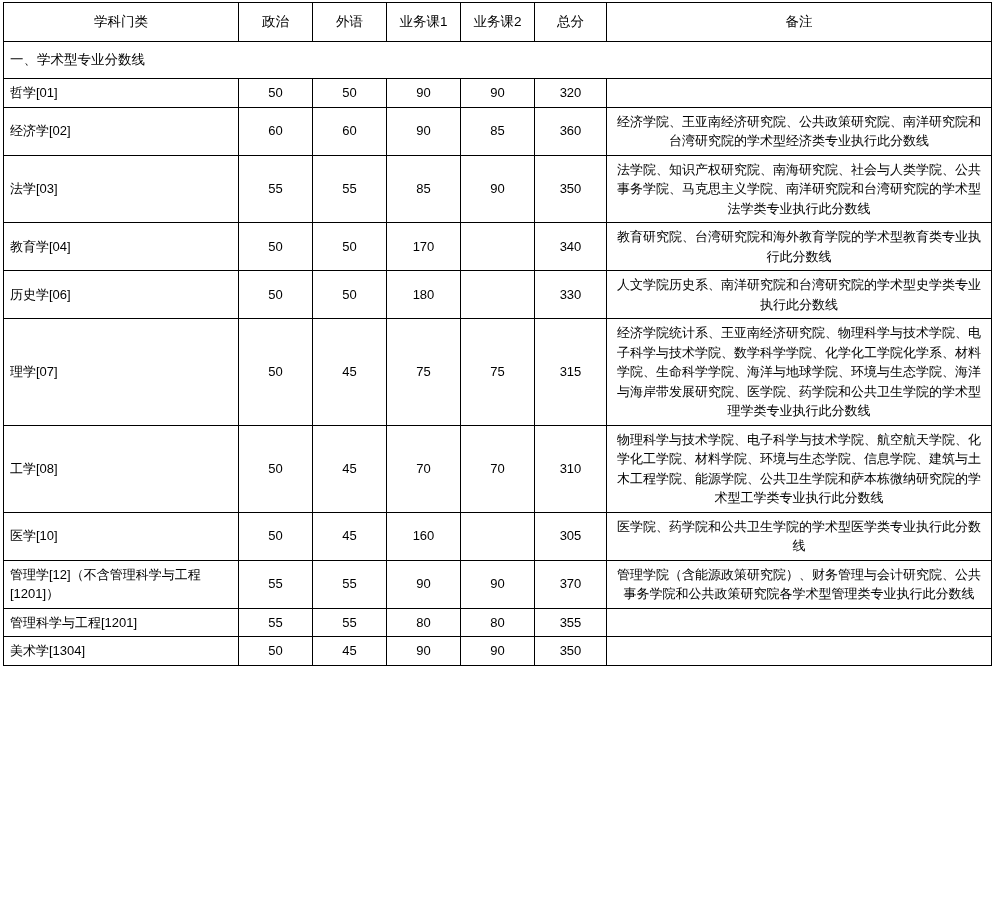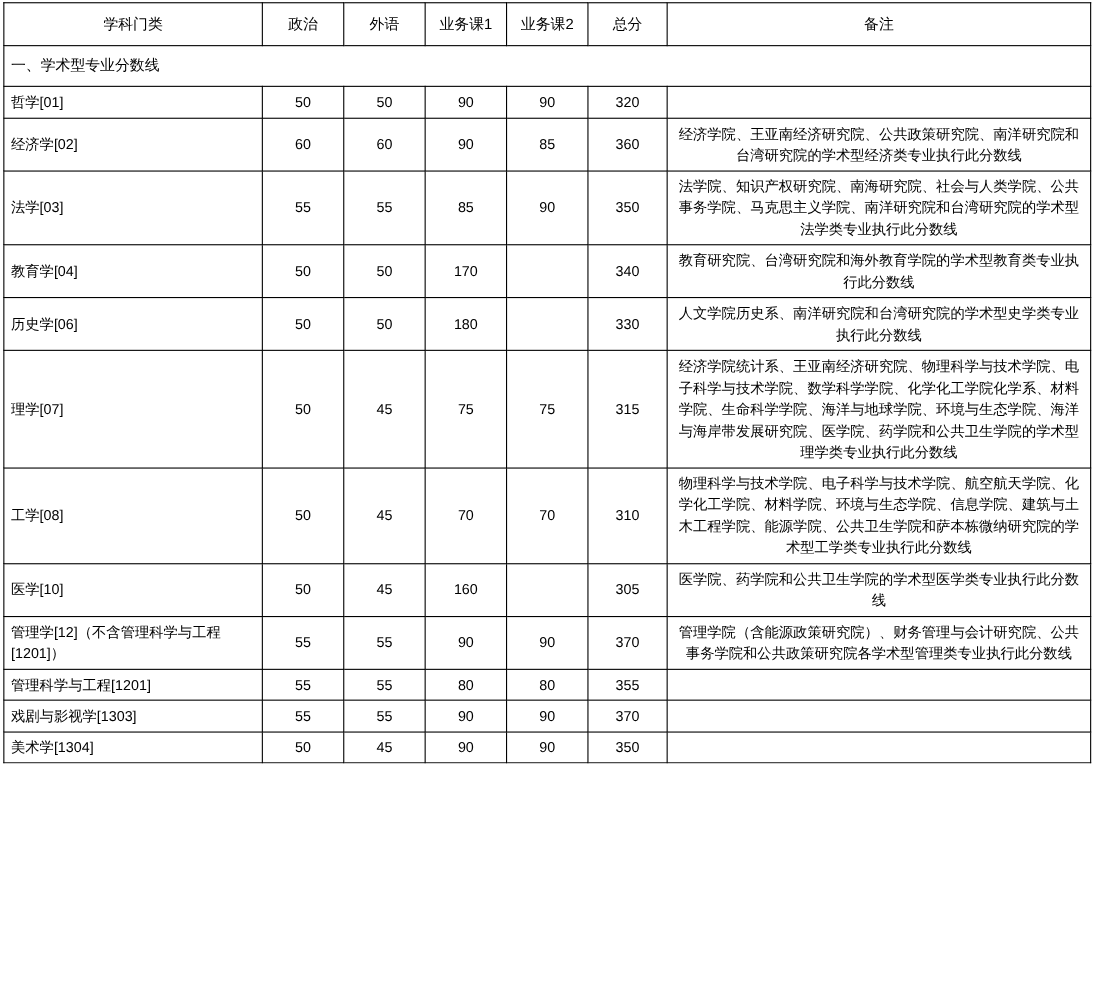--- a/index.html
+++ b/index.html
@@ -187,29 +187,20 @@
       <tr>
         <td class="cell-major">管理科学与工程[1201]</td>
         <td class="cell-num">55</td>
         <td class="cell-num">55</td>
         <td class="cell-num">80</td>
         <td class="cell-num">80</td>
         <td class="cell-num">355</td>
         <td class="cell-remark"></td>
       </tr>
 
-      <tr>
-        <td class="cell-major">戏剧与影视学[1303]</td>
-        <td class="cell-num">55</td>
-        <td class="cell-num">55</td>
-        <td class="cell-num">90</td>
-        <td class="cell-num">90</td>
-        <td class="cell-num">370</td>
-        <td class="cell-remark"></td>
-      </tr>
 
       <tr>
         <td class="cell-major">美术学[1304]</td>
         <td class="cell-num">50</td>
         <td class="cell-num">45</td>
         <td class="cell-num">90</td>
         <td class="cell-num">90</td>
         <td class="cell-num">350</td>
         <td class="cell-remark"></td>
       </tr>

